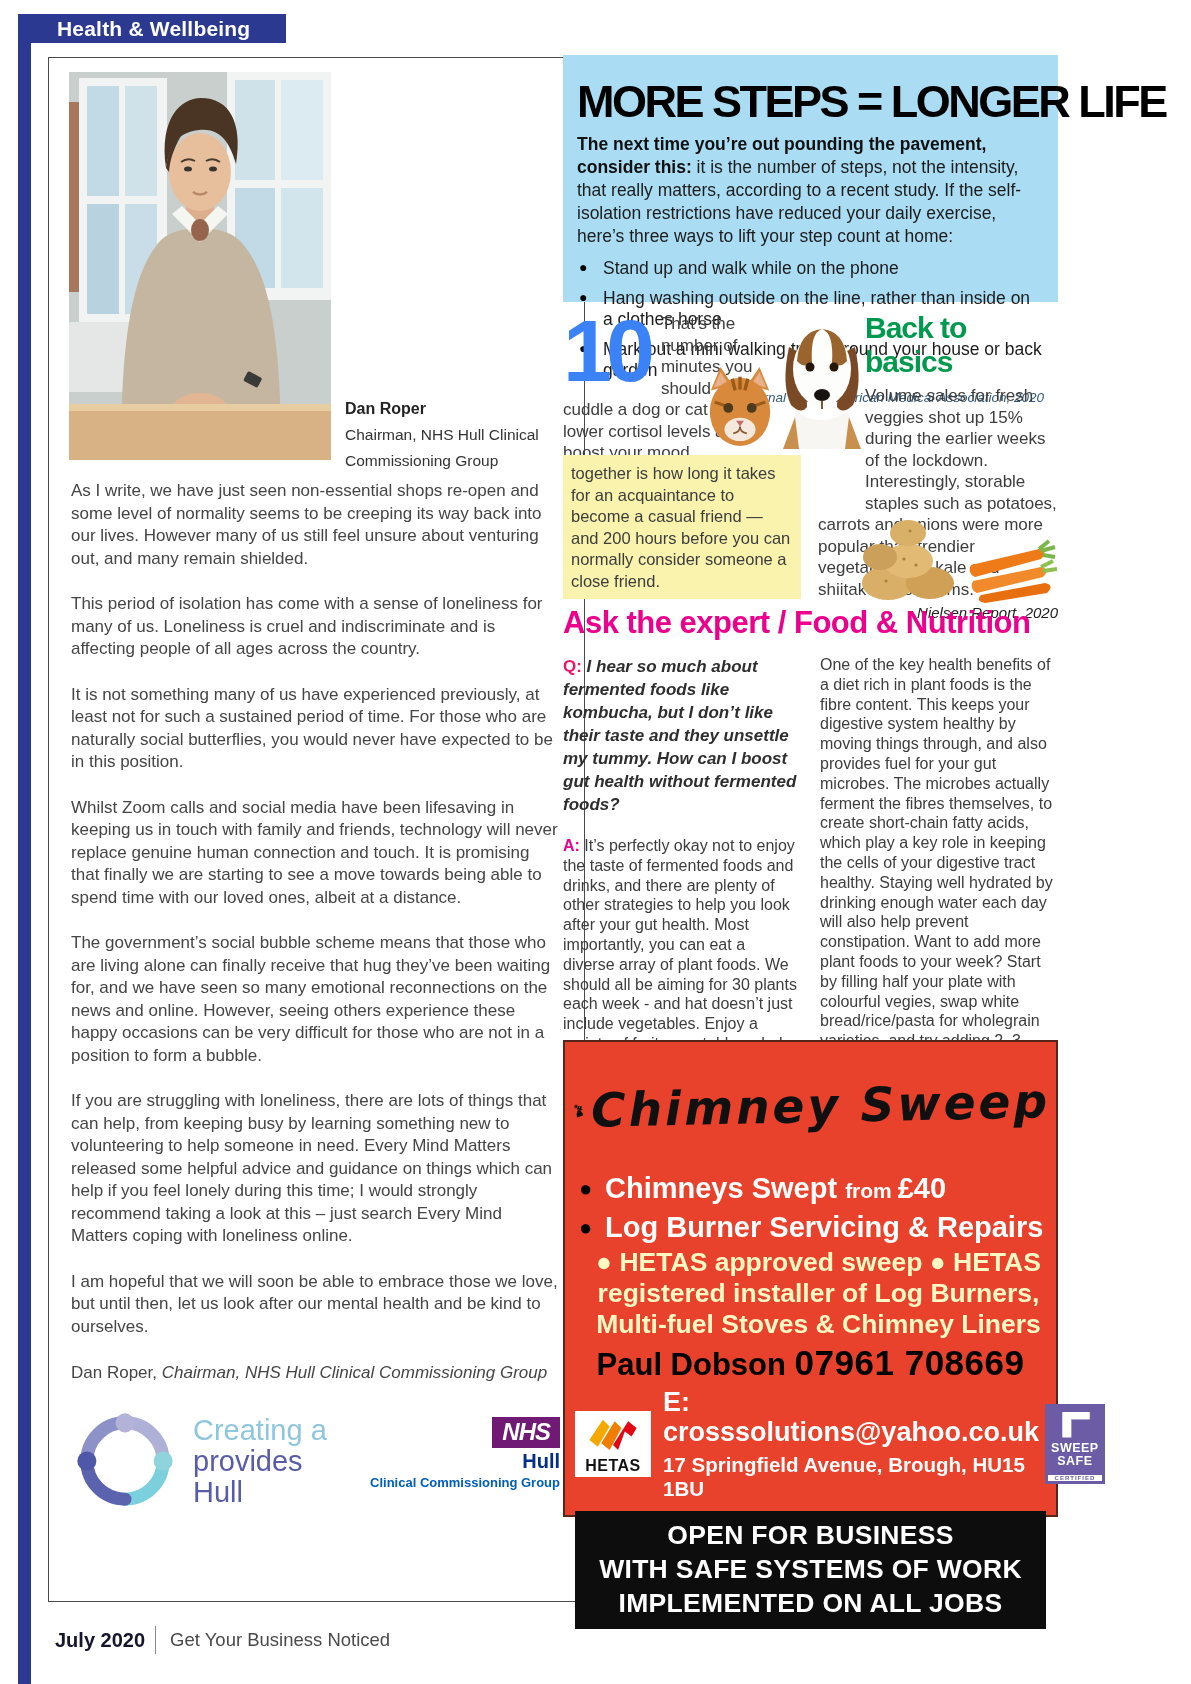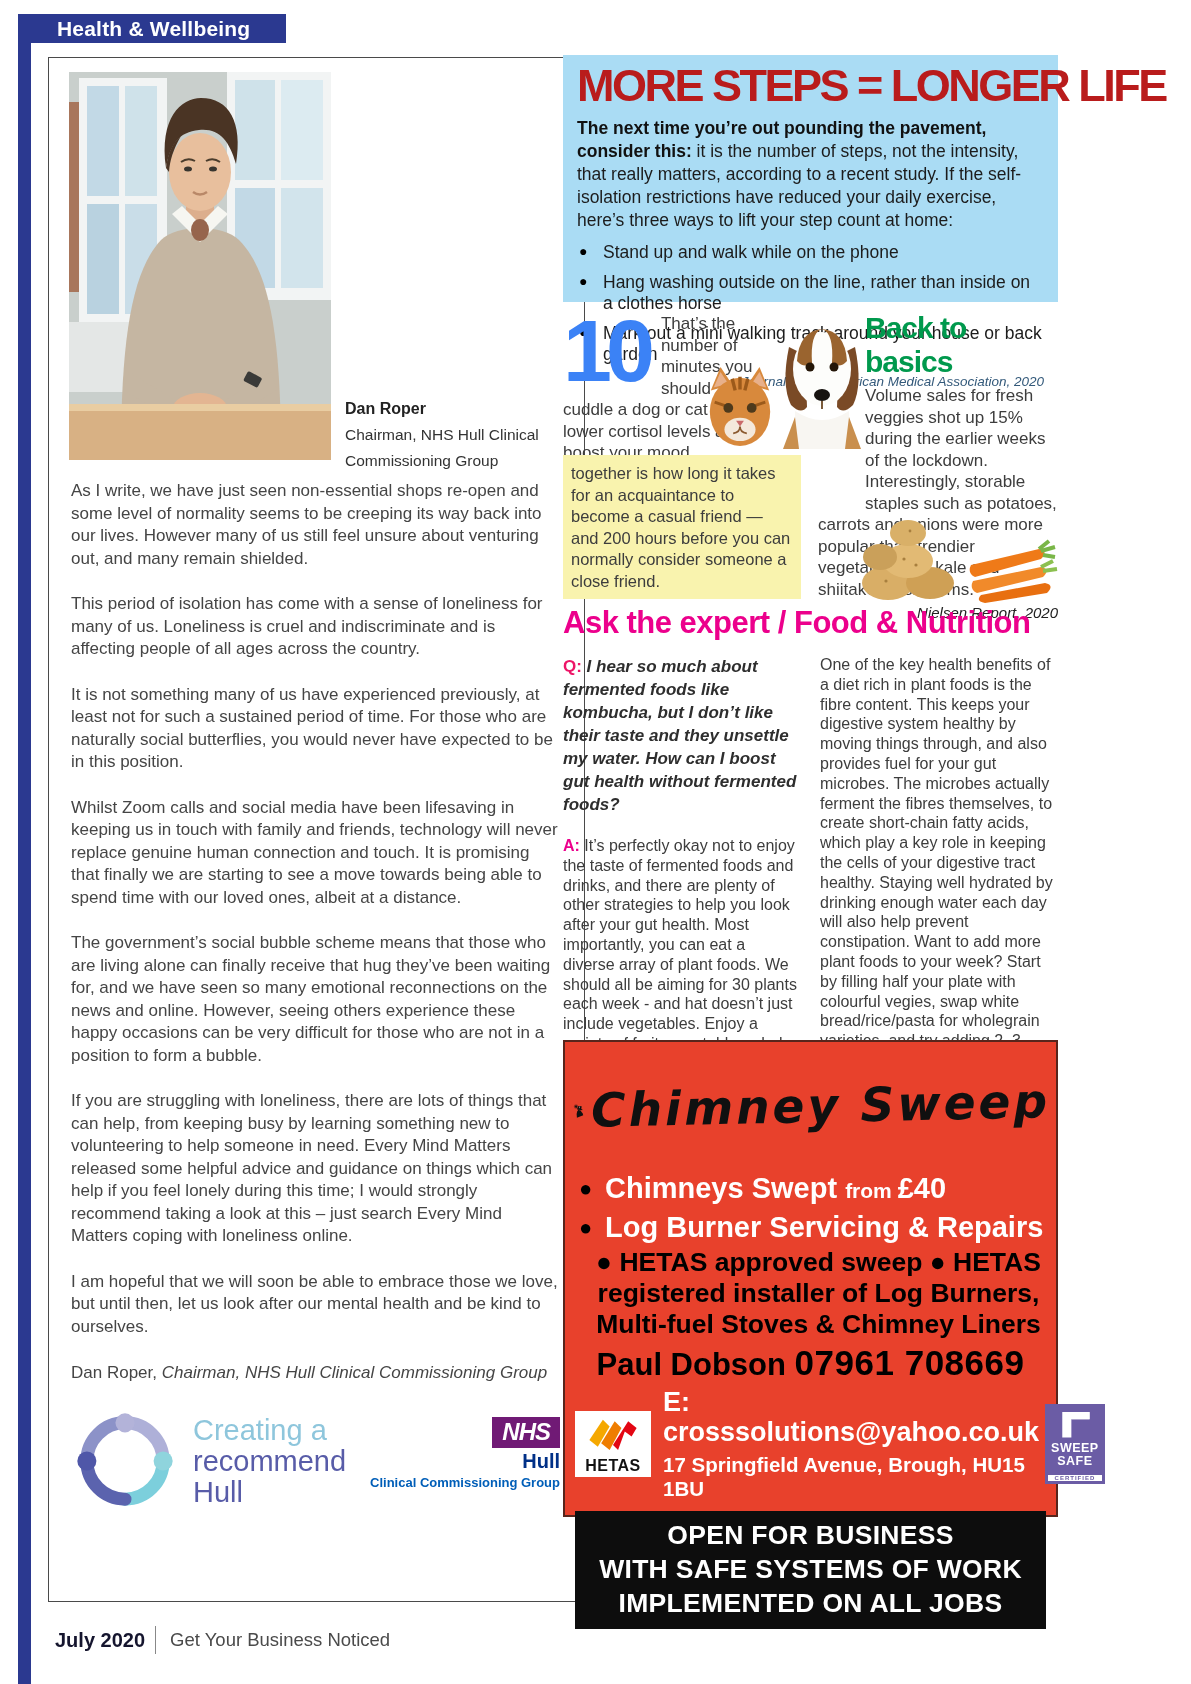--- a/index.html
+++ b/index.html
@@ -29,22 +29,22 @@
   .hull-l3{color:#585ca8;}
   .nhs-block{margin-left:auto;text-align:right;margin-top:8px;}
   .nhs-box{display:inline-block;background:#701a75;color:#fff;font-weight:bold;font-style:italic;
            font-size:24px;padding:1px 10px 2px 10px;letter-spacing:-1px;}
   .nhs-hull{font-weight:bold;color:#003087;font-size:20px;margin-top:2px;}
   .nhs-sub{font-weight:bold;color:#005EB8;font-size:13px;margin-top:2px;}
   
   .right-col{position:absolute;left:563px;top:55px;width:495px;height:1560px;}
   .blue-box{position:absolute;left:0;top:0;width:495px;height:247px;background:#aadcf4;
             box-sizing:border-box;padding:6px 14px 0 14px;}
-  .ms-title{font-size:45px;font-weight:bold;color:#b91c1c;letter-spacing:-2.5px;line-height:50px;
-            white-space:nowrap;}
+  .ms-title{font-size:45px;font-weight:bold;color:#000000;letter-spacing:-2.5px;line-height:50px;
+            white-space:nowrap;margin-top:16px;}
   .ms-lead{margin-top:6px;font-size:17.5px;line-height:23px;color:#1c1c1c;}
   .ms-lead b{color:#111;}
   .ms-bullets{list-style:none;margin:10px 0 0 0;padding:0;}
   .ms-bullets li{position:relative;padding-left:26px;margin-bottom:9px;font-size:17.5px;color:#1c1c1c;}
   .ms-bullets li::before{content:"●";position:absolute;left:2px;top:1px;font-size:14px;color:#000;}
   .ms-source{text-align:right;font-style:italic;font-size:13.5px;color:#33597a;margin-top:2px;}
   
   .fact-row{position:absolute;left:0;top:252px;width:495px;height:300px;}
   .ten-block{position:absolute;left:0;top:6px;width:200px;font-size:17px;line-height:21.5px;color:#3d3d3d;}
   .big-ten{float:left;font-weight:bold;color:#3b82f6;font-size:88px;line-height:72px;
@@ -73,21 +73,21 @@
   .a-label{color:#ec008c;font-weight:bold;}
   
   .ad{position:absolute;left:0;top:985px;width:495px;height:477px;background:#e8412c;
       border:2px solid #58251c;box-sizing:border-box;padding:8px 0 0 0;}
   .ad-head{display:flex;align-items:flex-start;padding:2px 6px 0 8px;}
   .sweep-title{margin:26px 0 0 6px;font-size:47px;color:#101010;font-style:italic;font-weight:bold;
                letter-spacing:3px;transform:rotate(-1.2deg);font-family:"DejaVu Sans",sans-serif;white-space:nowrap;}
   .ad-bullet{position:relative;color:#fff;font-weight:bold;font-size:29px;padding-left:40px;line-height:36px;}
   .ad-bullet::before{content:"●";position:absolute;left:14px;top:1px;font-size:22px;color:#000;}
   .ad-b1-small{font-size:21px;}
-  .ad-yellow{color:#000000;font-weight:bold;font-size:26.5px;line-height:31px;text-align:center;
+  .ad-yellow{color:#fef9c3;font-weight:bold;font-size:26.5px;line-height:31px;text-align:center;
              padding:2px 10px 0 26px;}
   .ad-contactline{text-align:center;color:#000;margin-top:3px;}
   .ad-contact-name{font-weight:bold;font-size:31px;}
   .ad-contact-phone{font-weight:bold;font-size:35px;letter-spacing:.5px;}
   .ad-contact-row{display:flex;align-items:center;padding:4px 10px 0 10px;}
   .hetas-logo{width:76px;height:66px;background:#fff;flex:0 0 auto;text-align:center;padding-top:2px;box-sizing:border-box;}
   .hetas-word{font-weight:bold;font-size:16px;color:#111;letter-spacing:.5px;line-height:14px;}
   .ad-mid{flex:1;padding-left:12px;}
   .ad-email{color:#fff;font-weight:bold;font-size:27px;line-height:30px;}
   .ad-address{color:#fff;font-weight:bold;font-size:20.5px;margin-top:6px;}
@@ -173,21 +173,21 @@
           <path d="M60,16 A44,44 0 0 1 104,60" stroke="#aeb0d8" stroke-width="15" fill="none" stroke-linecap="round"></path>
           <path d="M104,60 A44,44 0 0 1 60,104" stroke="#7ccfdc" stroke-width="15" fill="none" stroke-linecap="round"></path>
           <path d="M60,104 A44,44 0 0 1 16,60" stroke="#5b63ae" stroke-width="15" fill="none" stroke-linecap="round"></path>
           <path d="M16,60 A44,44 0 0 1 60,16" stroke="#8c92c8" stroke-width="15" fill="none" stroke-linecap="round"></path>
           <circle cx="60" cy="16" r="11" fill="#b3b3d9"></circle>
           <circle cx="104" cy="60" r="11" fill="#8fd4dd"></circle>
           <circle cx="16" cy="60" r="11" fill="#4f57a8"></circle>
         </svg>
         <div class="hull-logo-text">
           <div class="hull-l1">Creating a</div>
-          <div class="hull-l2">recommend</div>
+          <div class="hull-l2">provides</div>
           <div class="hull-l3">Hull</div>
         </div>
       </div>
       <div class="nhs-block">
         <span class="nhs-box">NHS</span>
         <div class="nhs-hull">Hull</div>
         <div class="nhs-sub">Clinical Commissioning Group</div>
       </div>
     </div>
   </div>
@@ -274,21 +274,21 @@
         <path d="M78,12 l10,-8 M80,14 l14,-4 M82,18 l12,2" stroke="#7ab648" stroke-width="4" fill="none"></path>
         <path d="M80,30 l12,-6 M82,34 l14,-2" stroke="#8cc050" stroke-width="4" fill="none"></path>
       </svg>
     </div>
 
     <div class="ask-section">
       <div class="ask-title">Ask the expert / Food &amp; Nutrition</div>
       <div class="qa-cols">
         <div class="qa-col">
           <div class="q-text">
-            <span class="q-label">Q:</span><span> I hear so much about fermented foods like kombucha, but I don’t like their taste and they unsettle my water. How can I boost gut health without fermented foods?</span>
+            <span class="q-label">Q:</span><span> I hear so much about fermented foods like kombucha, but I don’t like their taste and they unsettle my tummy. How can I boost gut health without fermented foods?</span>
           </div>
           <div class="a-block">
             <span class="a-label">A:</span><span> It’s perfectly okay not to enjoy the taste of fermented foods and drinks, and there are plenty of other strategies to help you look after your gut health. Most importantly, you can eat a diverse array of plant foods. We should all be aiming for 30 plants each week - and hat doesn’t just include vegetables. Enjoy a variety of fruit, vegetables whole grains, nuts, seeds and legumes.</span>
           </div>
         </div>
         <div class="qa-col">
           <span>One of the key health benefits of a diet rich in plant foods is the fibre content. This keeps your digestive system healthy by moving things through, and also provides fuel for your gut microbes. The microbes actually ferment the fibres themselves, to create short-chain fatty acids, which play a key role in keeping the cells of your digestive tract healthy. Staying well hydrated by drinking enough water each day will also help prevent constipation. Want to add more plant foods to your week? Start by filling half your plate with colourful vegies, swap white bread/rice/pasta for wholegrain varieties, and try adding 2–3 meat-free meals to your weekly rotation. It all adds up!</span>
         </div>
       </div>
     </div>

